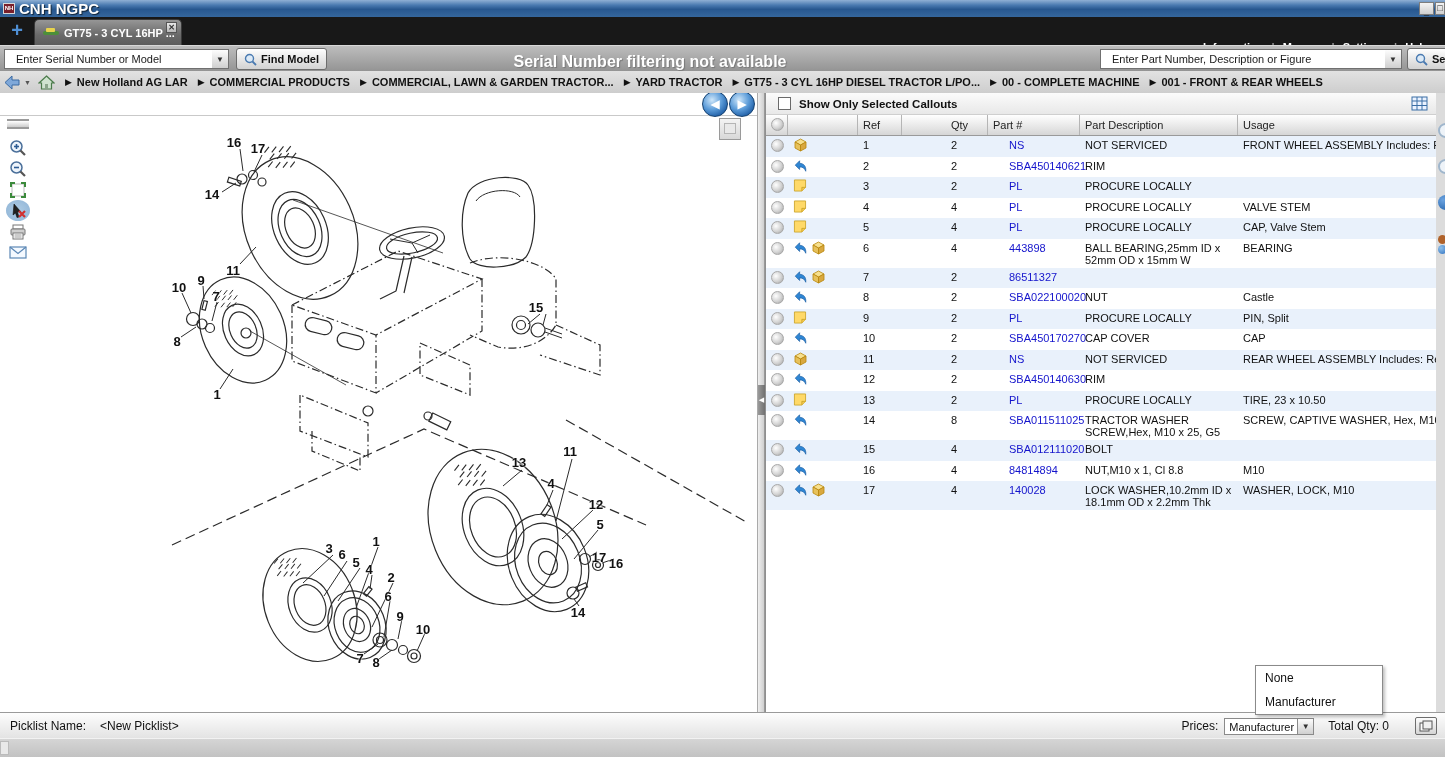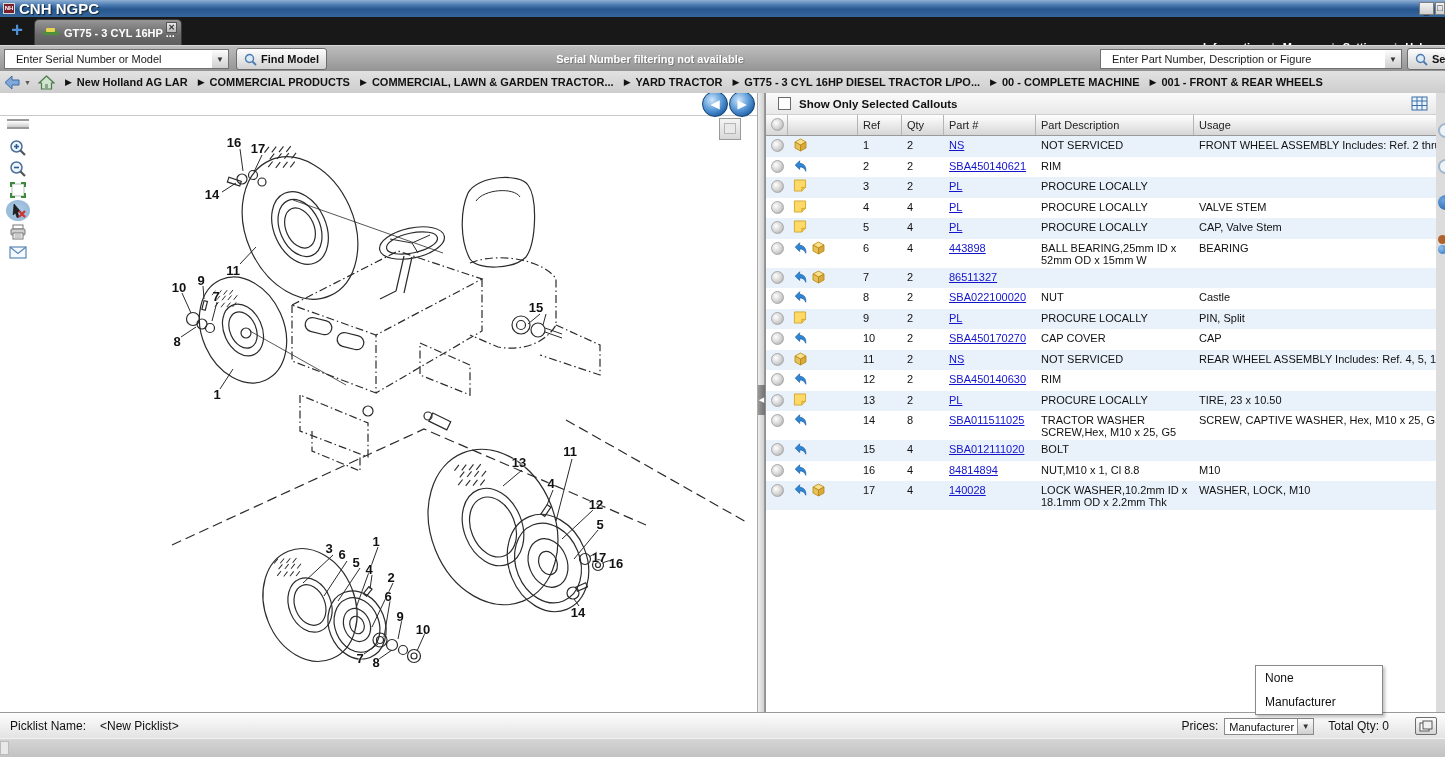--- a/index.html
+++ b/index.html
@@ -42,21 +42,21 @@
   .combo-input { position:absolute; top:3px; height:20px; background:#fff; border:1px solid #707070;
     display:flex; align-items:center; padding-left:11px; font-size:11px; color:#1a1a1a; }
   .combo-arrow { position:absolute; top:3px; width:17px; height:20px;
     background:linear-gradient(#fdfdfd,#cfcfcf); border:1px solid #707070; border-left:none;
     font-size:8px; color:#333; text-align:center; line-height:19px; }
   .tool-btn { position:absolute; top:2px; height:22px; border:1px solid #6d6d6d; border-radius:3px;
     background:linear-gradient(#fefefe,#d2d2d2); display:flex; align-items:center; padding:0 7px;
     font-weight:bold; font-size:11px; color:#111; }
   .tool-btn svg { margin-right:4px; }
   .sn-notice { position:absolute; left:380px; top:7px; width:540px; text-align:center;
-    color:#fff; font-weight:bold; font-size:11px; text-shadow:1px 1px 1px #777; }
+    color:#fff; font-weight:bold; font-size:16px; text-shadow:1px 1px 1px #777; }
 
   
   .crumbbar { position:absolute; left:0; top:71px; width:100%; height:22px;
     background:linear-gradient(#e2e2e2,#cdcdcd); display:flex; align-items:center; padding-left:4px; }
   .crumbbar svg { flex:none; }
   .crumb-sep { font-size:9px; margin:0 5px 0 10px; color:#111; }
   .crumb-item { font-weight:bold; font-size:11px; color:#111; white-space:nowrap; }
 
   
   .main { position:absolute; left:0; top:93px; width:1445px; height:619px; background:#fff; }
@@ -91,30 +91,30 @@
   .filter-row { position:absolute; left:0; top:0; width:100%; height:22px;
     background:linear-gradient(#fbfbfb,#e8e8e8); border-bottom:1px solid #cfcfcf; display:flex; align-items:center; }
   .checkbox { width:13px; height:13px; background:#fff; border:1px solid #6a6a6a; margin:0 8px 0 12px; }
   .filter-label { font-weight:bold; font-size:11.5px; }
   .grid-ic-btn { position:absolute; right:8px; top:3px; }
 
   .grid-head { position:absolute; left:0; top:22px; width:100%; height:21px; display:flex;
     background:linear-gradient(#ffffff,#d6d6d6); border-bottom:1px solid #9a9a9a; }
   .hc { border-right:1px solid #b5b5b5; padding:4px 0 0 5px; font-size:11px; color:#222; overflow:hidden; }
   .c-exp { width:22px; flex:none; } .c-ico { width:70px; flex:none; } .c-ref { width:44px; flex:none; }
-  .c-qty { width:42px; flex:none; } .c-part { width:92px; flex:none; } .c-desc { width:158px; flex:none; }
+  .c-qty { width:42px; flex:none;margin-left:44px; } .c-part { width:92px; flex:none; } .c-desc { width:158px; flex:none; }
   .c-usage { flex:1; border-right:none; }
 
   .grid-body { position:absolute; left:0; top:43px; width:100%; bottom:0; overflow:hidden; }
   .t-row { display:flex; min-height:20.5px; background:#fff; }
   .t-row.alt { background:#e9f1fb; }
   .td { padding:3px 4px 2px 5px; font-size:11px; }
   .td.c-usage { white-space:nowrap; overflow:hidden; }
   .td.c-desc { padding-right:2px; }
-  .plink { color:#1414cc; text-decoration:underline; cursor:pointer; }
+  .plink { color:#1414cc; cursor:pointer;margin-left:16px; }
   .ball { display:inline-block; width:13px; height:13px; border-radius:50%;
     background:radial-gradient(circle at 4px 4px,#fff,#d2d2d2 55%,#9d9d9d); border:1px solid #a8a8a8; }
   .row-icons { display:flex; gap:3px; align-items:flex-start; padding-top:2px; }
 
   .right-strip { position:absolute; left:1436px; top:0; width:9px; height:619px; background:#dcdcdc; overflow:hidden; }
   .strip-ic { position:absolute; left:2px; width:15px; height:15px; border-radius:50%; }
 
   
   .pickbar { position:absolute; left:0; top:712px; width:100%; height:26px;
     background:linear-gradient(#fdfdfd,#e3e3e3); border-top:1px solid #9a9a9a; display:flex; align-items:center; }

